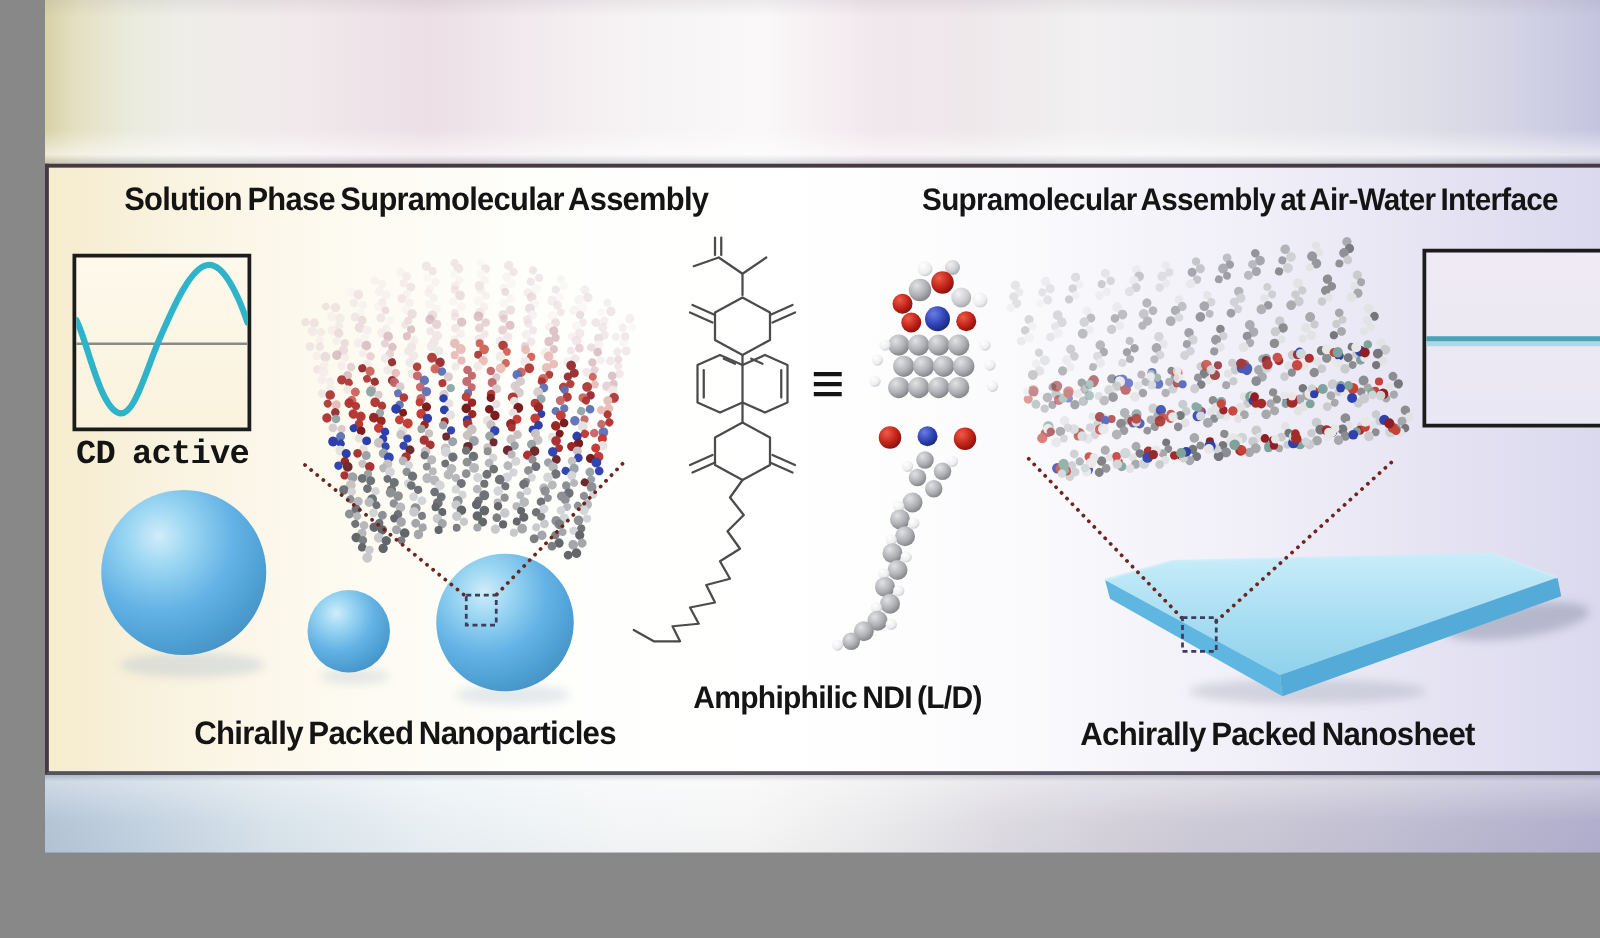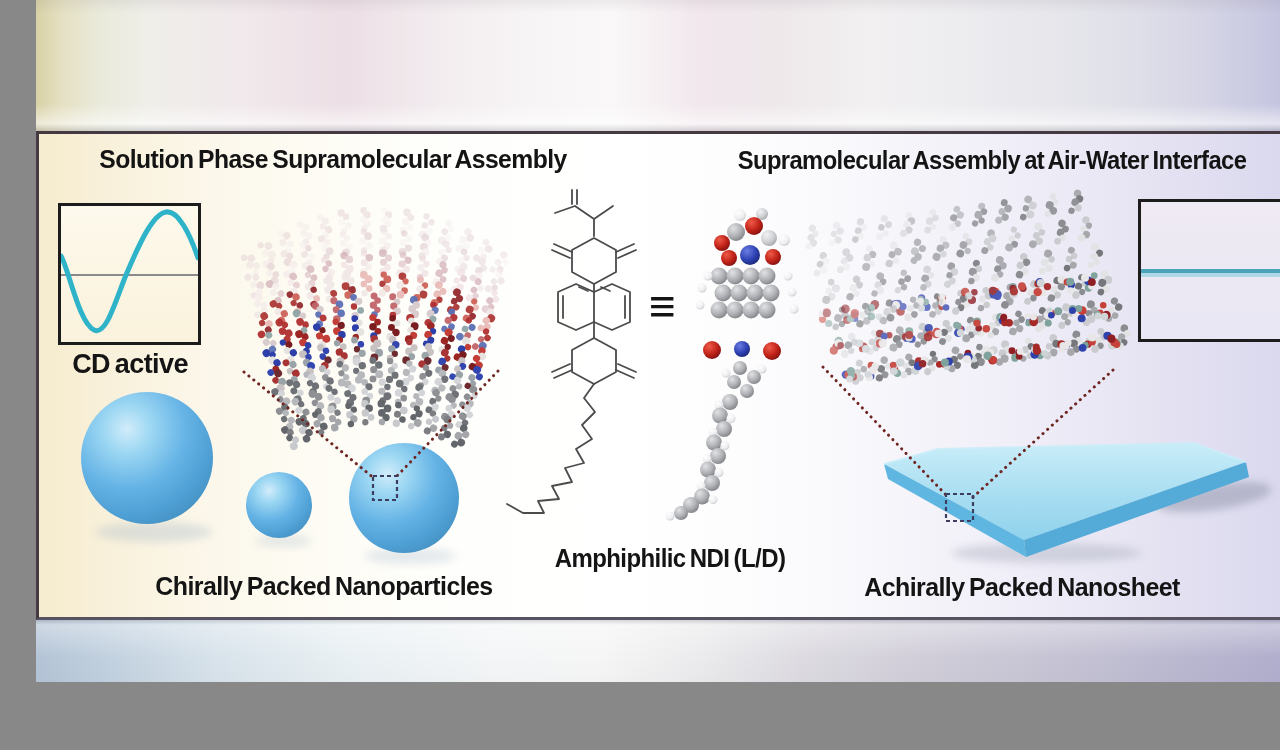--- a/index.html
+++ b/index.html
@@ -24,21 +24,21 @@
   
   .panel{position:absolute;left:0;top:131px;width:1274px;height:483px;
     border:3px solid #453a42;border-bottom-color:#565260;
     background:linear-gradient(90deg,#f6ecce 0%,#f8f0d9 5%,#fbf6e8 12%,#fdfbf2 20%,
       #fefefb 30%,#ffffff 45%,#fdfdfe 55%,#f8f7fb 65%,#f1eff8 75%,#e9e7f4 84%,
       #e0def0 92%,#d8d6ec 100%);}
   .t{position:absolute;color:#141414;font-weight:bold;text-align:center;
      letter-spacing:-0.6px;word-spacing:-2px;line-height:1.05;}
   .title-left{left:37px;top:146px;width:520px;font-size:26px;transform:scaleX(.95);}
   .title-right{left:656px;top:147px;width:600px;font-size:25px;transform:scaleX(.95);}
-  .cd-a-label{left:20px;top:350px;width:148px;font-size:27px;}
+  .cd-a-label{left:20px;top:350px;width:148px;font-size:27px;font-family:Liberation Mono, monospace;}
   .cd-i-label{left:1100px;top:347px;width:152px;font-size:25px;}
   .cap-left{left:88px;top:573px;width:400px;font-size:26px;transform:scaleX(.96);}
   .cap-center{left:484px;top:545px;width:300px;font-size:25px;transform:scaleX(.96);}
   .cap-right{left:800px;top:574px;width:372px;font-size:26px;transform:scaleX(.96);}
   .equiv{left:594px;top:282px;width:64px;font-size:46px;font-weight:bold;}
   
   .cdbox{position:absolute;border:3px solid #1c1c1c;}
   .cd-active-box{left:22px;top:203px;width:137px;height:136px;
     background:linear-gradient(180deg,#fdf9ec,#faf2dc);}
   .cd-inactive-box{left:1102px;top:199px;width:139px;height:137px;

